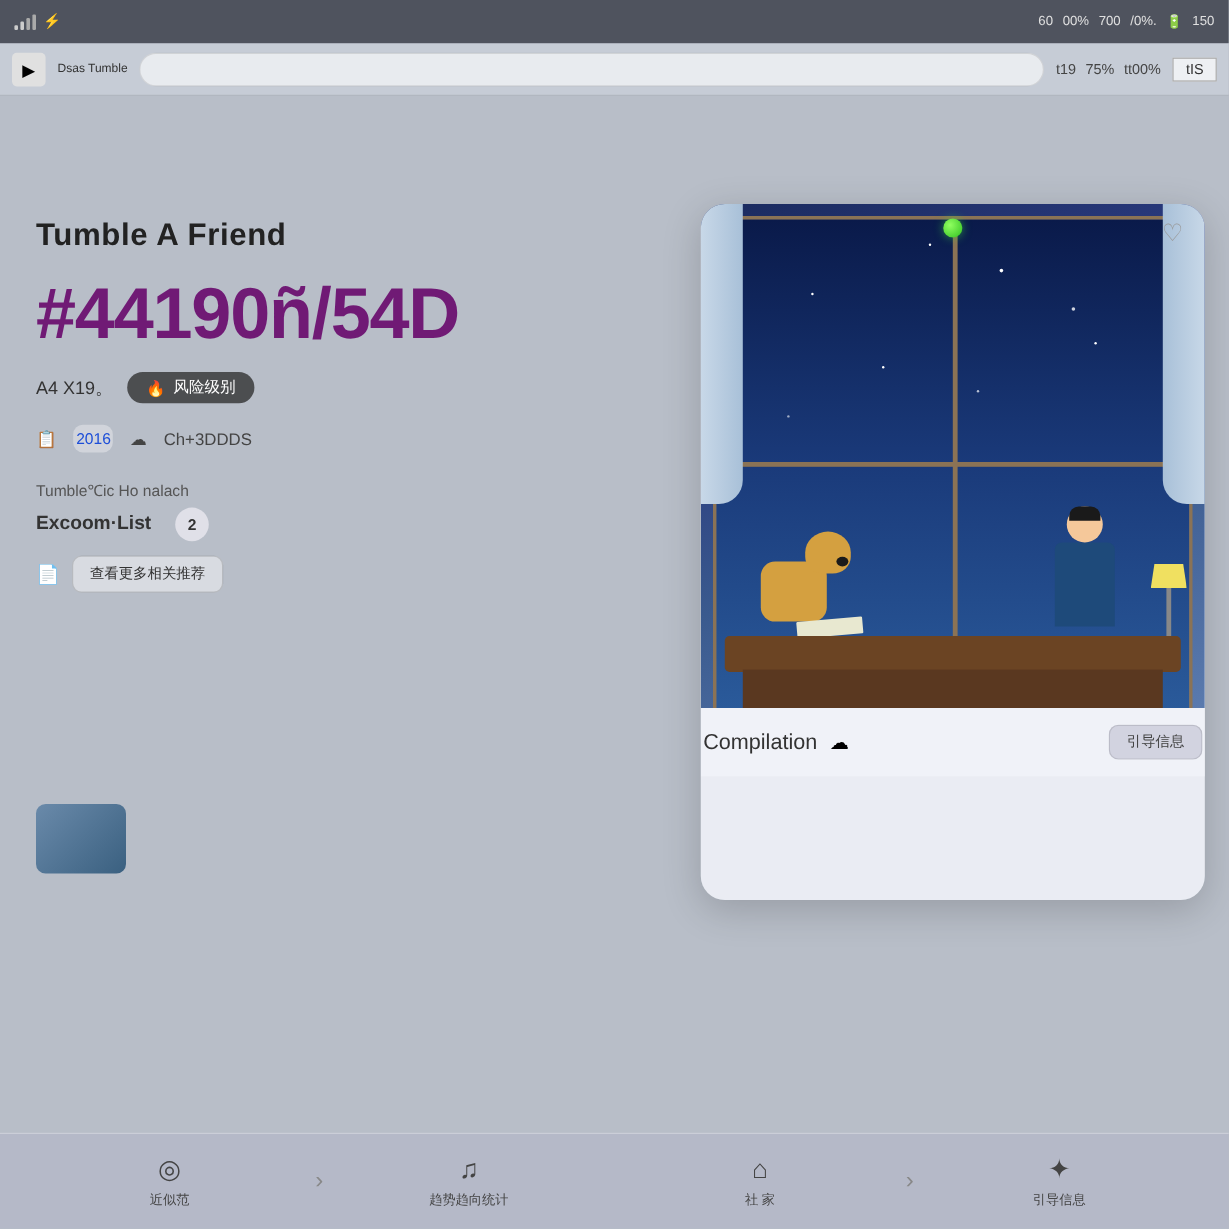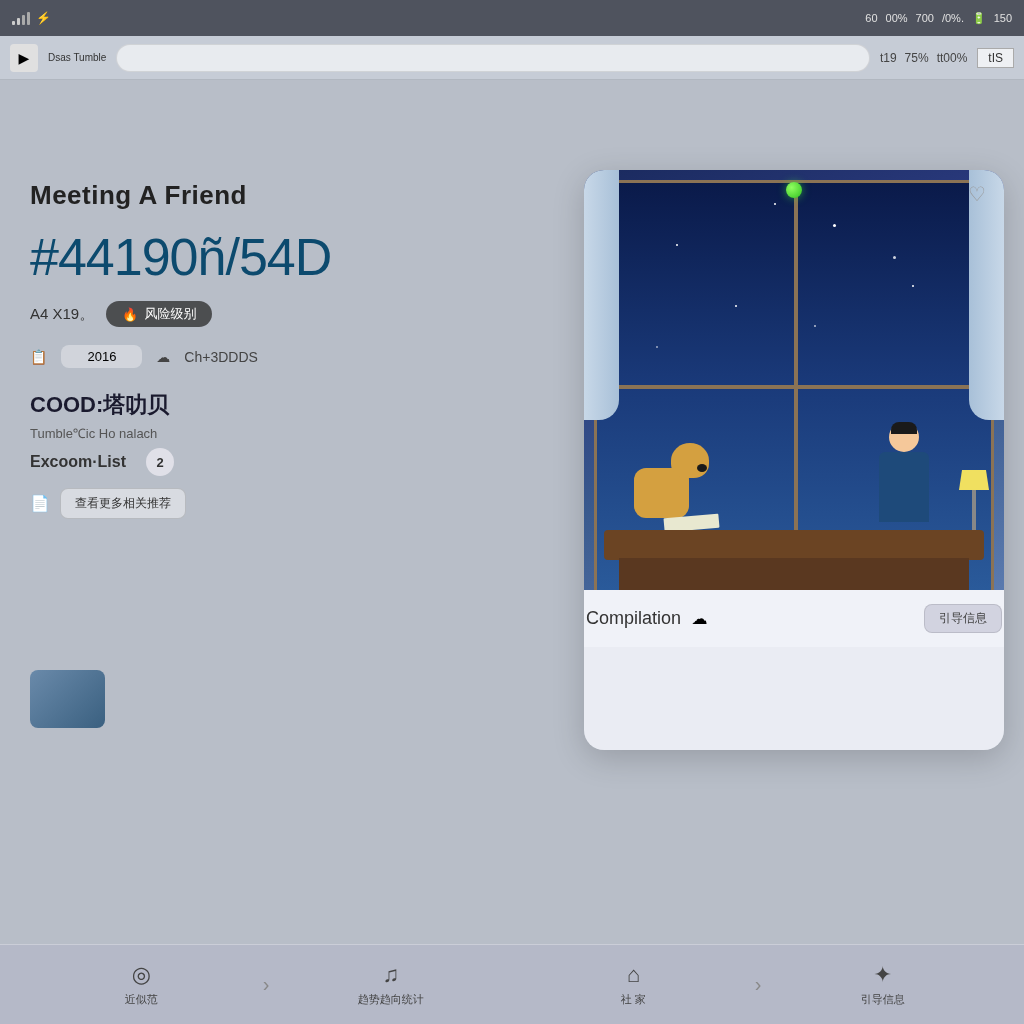--- a/index.html
+++ b/index.html
@@ -96,23 +96,23 @@
 
     .movie-title {
       font-size: 26px;
       font-weight: 600;
       color: #222;
       margin-bottom: 16px;
       letter-spacing: 0.5px;
     }
 
     .price-row {
-      font-size: 52px;
-      font-weight: 400;
-      color: #0c4a6e;
+      font-size: 60px;
+      font-weight: 700;
+      color: #701a75;
       margin-bottom: 14px;
       letter-spacing: -1px;
     }
 
     .meta-row {
       display: flex;
       align-items: center;
       gap: 12px;
       margin-bottom: 18px;
       font-size: 15px;
@@ -131,23 +131,23 @@
       display: flex;
       align-items: center;
       gap: 14px;
       margin-bottom: 22px;
       font-size: 14px;
       color: #444;
     }
     .info-pill {
       background: rgba(255,255,255,0.35);
       border-radius: 8px;
-      padding: 4px 26px;
+      padding: 4px 2px;
       font-size: 13px;
-      color: #000000;
+      color: #1d4ed8;
     }
 
     .section-title {
       font-size: 22px;
       font-weight: 700;
       color: #1a1a2e;
       margin-bottom: 4px;
     }
     .section-subtitle {
       font-size: 13px;
@@ -495,40 +495,39 @@
     <span>t19</span>
     <span>75%</span>
     <span>tt00%</span>
   </div>
   <div class="title-bar-badge">tIS</div>
 </div>
 
 <div class="content-layer">
 
   <div class="left-panel">
-    <div class="movie-title">Meeting A Friend</div>
+    <div class="movie-title">Tumble A Friend</div>
 
     <div class="price-row">#44190ñ/54D</div>
 
     <div class="meta-row">
       <span>A4 X19。</span>
       <div class="meta-tag">
         <span>🔥</span>
         <span>风险级别</span>
       </div>
     </div>
 
     <div class="info-row">
       <span>📋</span>
       <span class="info-pill">2016</span>
       <span>☁</span>
       <span>Ch+3DDDS</span>
     </div>
 
-    <div class="section-title">COOD:塔叻贝</div>
     <div class="section-subtitle">Tumble℃ic Ho nalach</div>
 
     <div class="list-label">
       <span>Excoom·List</span>
       <div class="list-badge">2</div>
     </div>
 
     <div class="action-row">
       <span>📄</span>
       <div class="action-btn">查看更多相关推荐</div>

